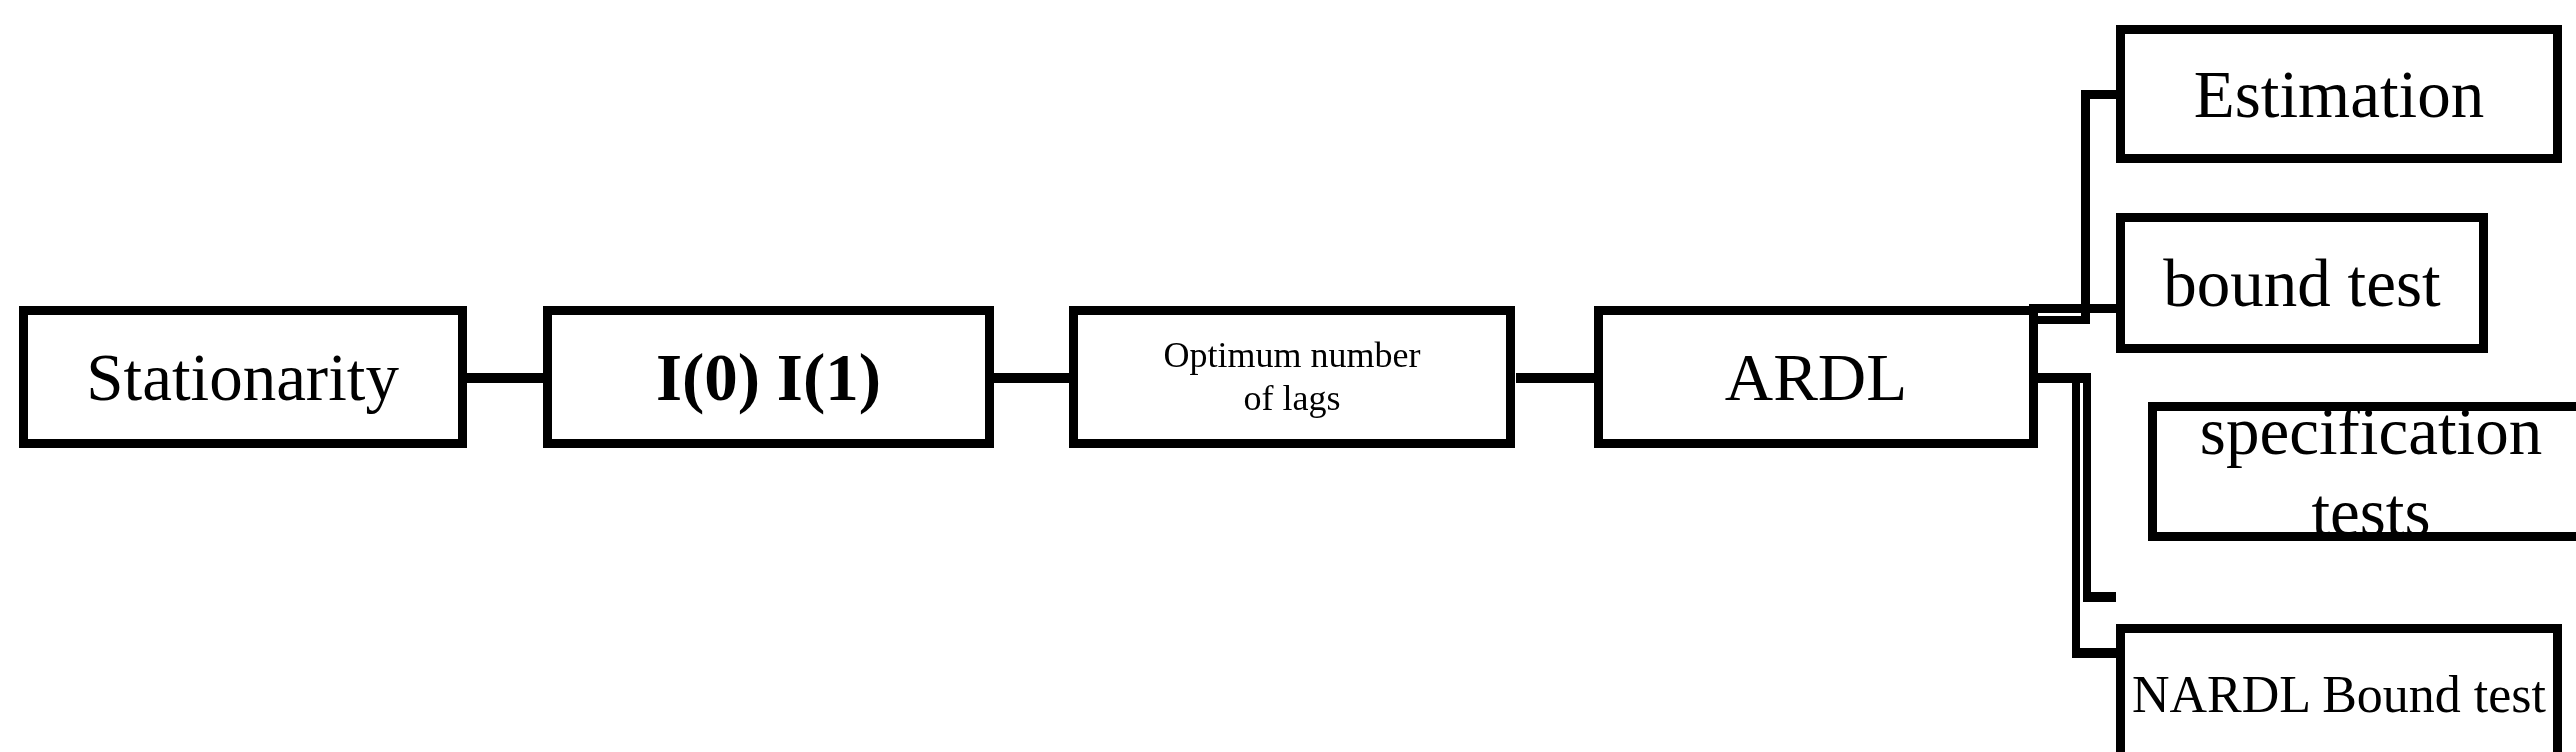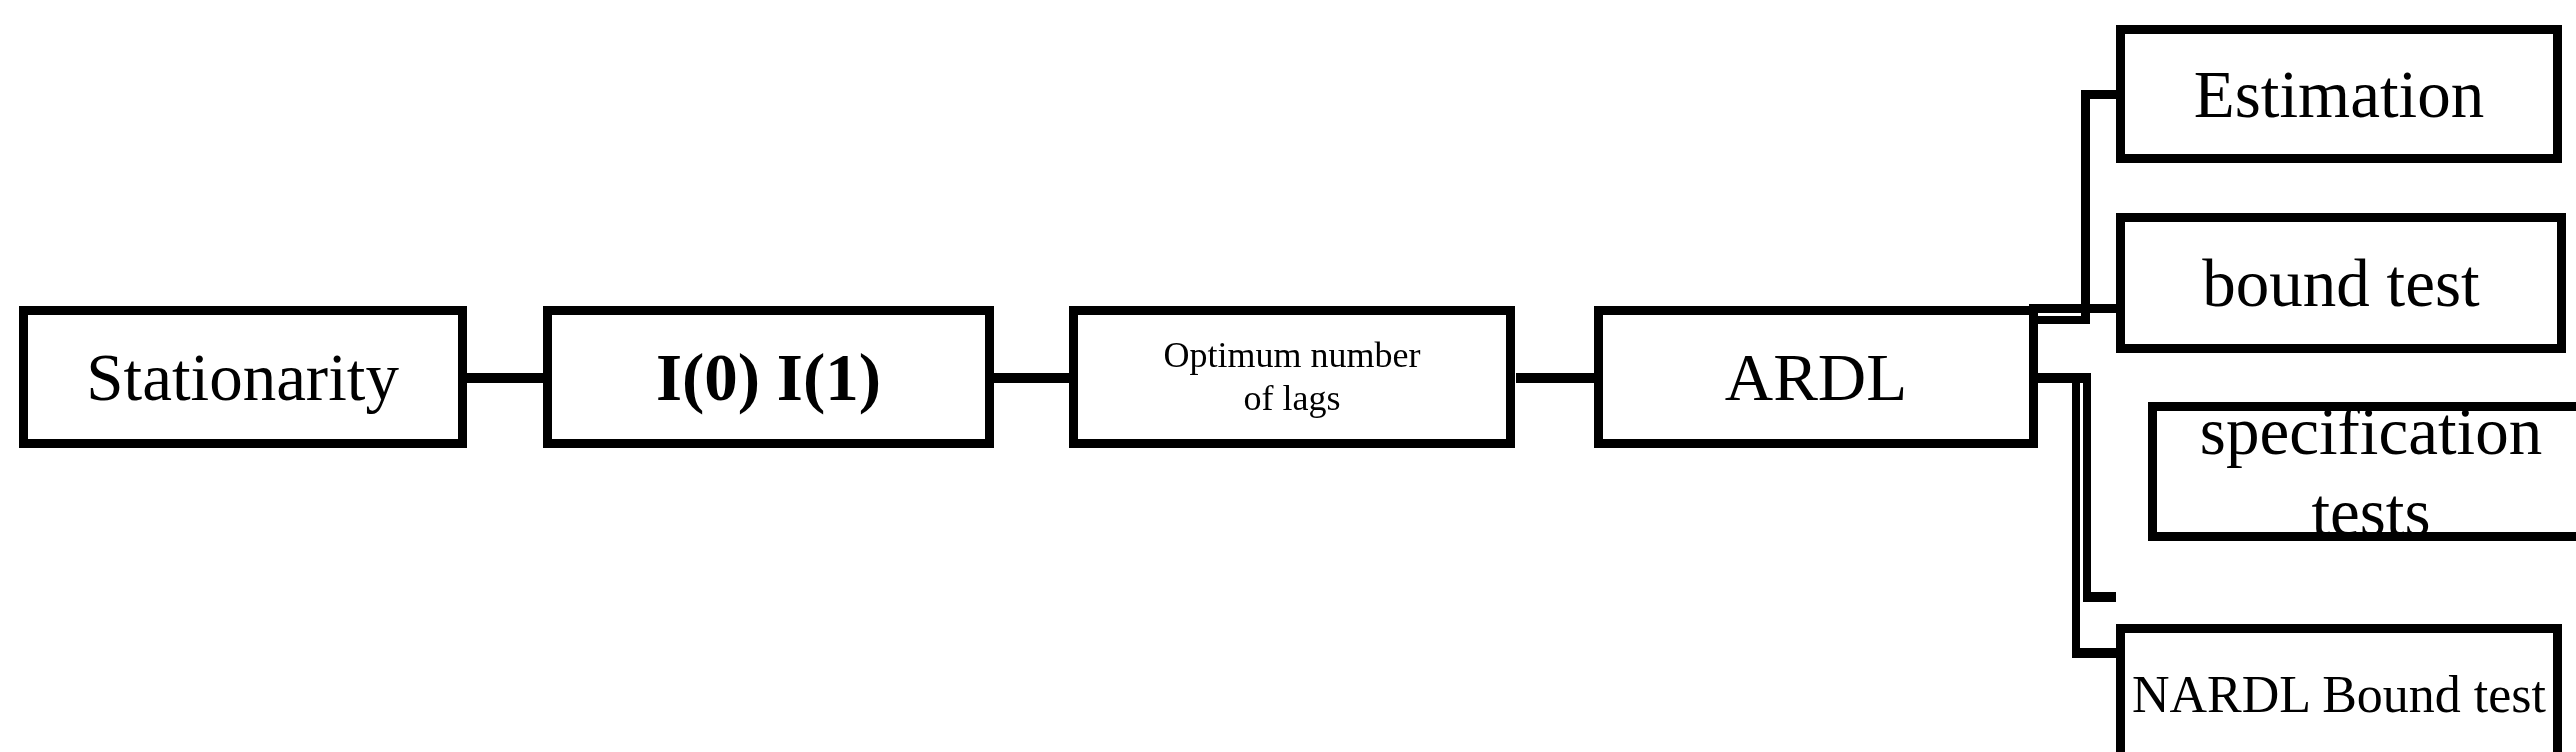--- a/index.html
+++ b/index.html
@@ -35,21 +35,21 @@
     background: #000000;
     z-index: 1;
   }
   
   .n-stationarity { left: 18.6px;   top: 306px; width: 448px; height: 142px; }
   .n-i0i1         { left: 543px;  top: 306px; width: 451px; height: 142px; font-weight: bold; }
   .n-lags         { left: 1069px; top: 306px; width: 446px; height: 142px; font-size: 36px; }
   .n-ardl         { left: 1594px; top: 306px; width: 444px; height: 142px; }
   
   .n-estimation   { left: 2116px; top: 25px;  width: 446px; height: 138px; }
-  .n-boundtest    { left: 2116px; top: 213px; width: 450px; height: 140px; }
+  .n-boundtest    { left: 2116px; top: 213px; width: 372px; height: 140px; }
   .n-spectests    { left: 2116px; top: 402px; width: 446px; height: 139px; margin-left: 32px; }
   .n-nardl        { left: 2116px; top: 588px; width: 446px; height: 142px; font-size: 52px; margin-top: 36px; }
   
   .c-m1 { left: 467px;  top: 373px; width: 76px; height: 10px; }
   .c-m2 { left: 993px; top: 373px; width: 76px; height: 10px; }
   .c-m3 { left: 1516px; top: 373px; width: 78px; height: 10px; }
   
   .c-bt { left: 2029px; top: 304px; width: 87px; height: 9.3px; }
   
   .c-est-h    { left: 2029px; top: 316px; width: 61px;  height: 7.6px;  }

